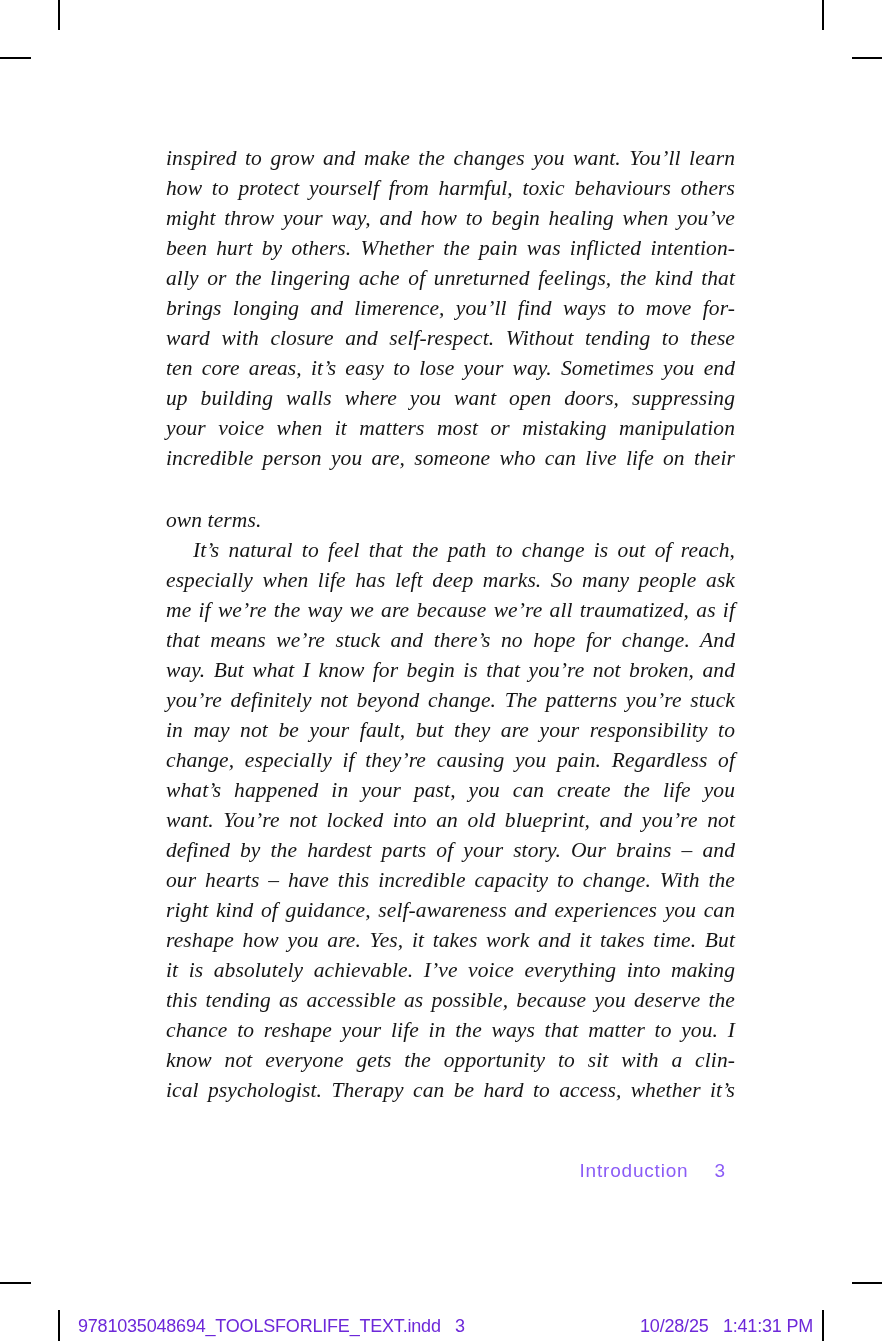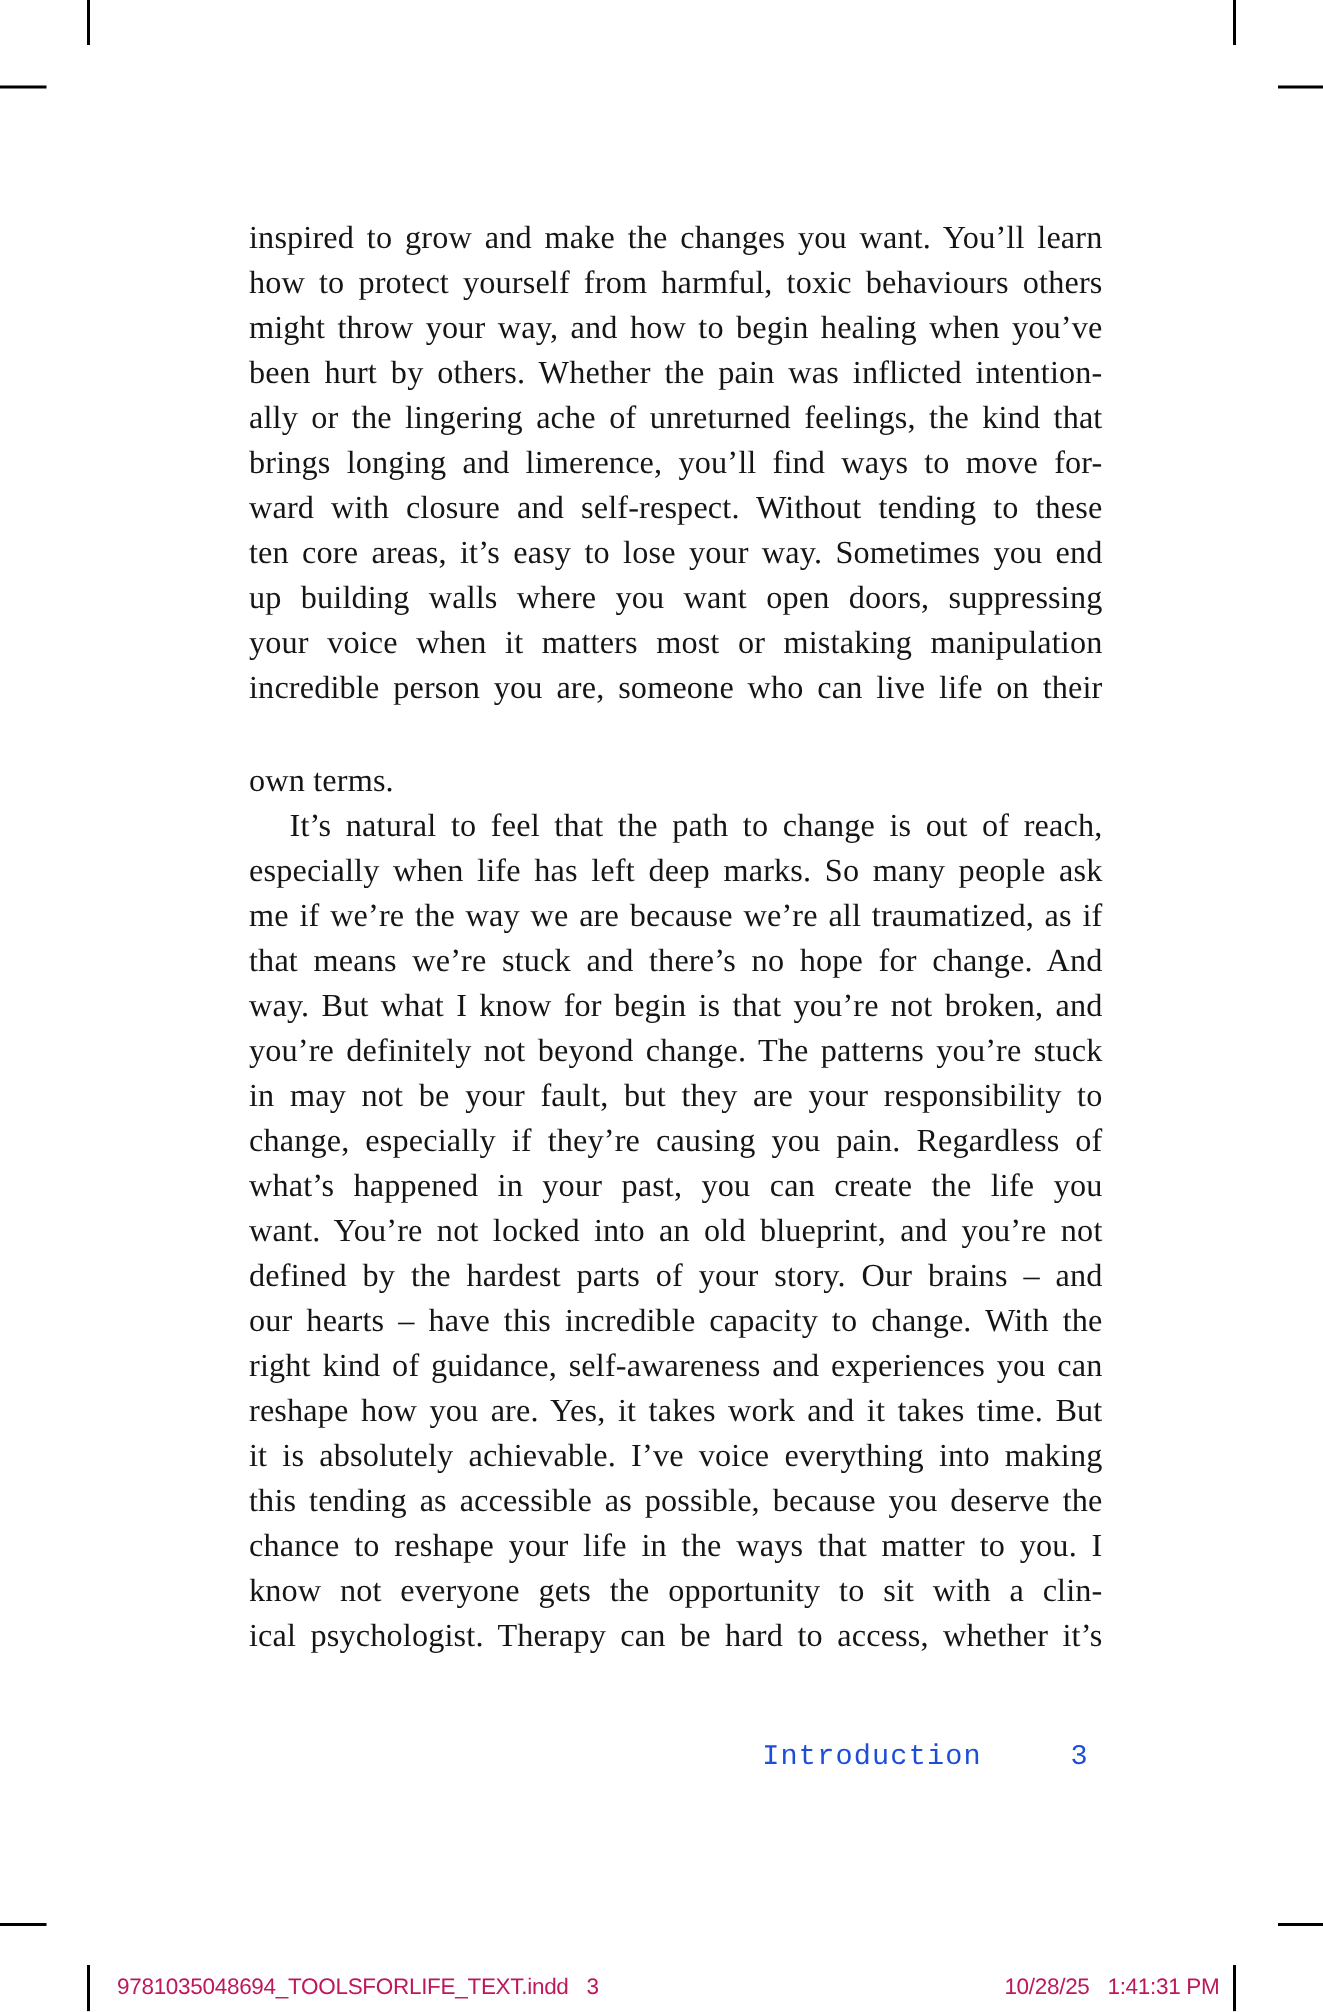--- a/index.html
+++ b/index.html
@@ -27,46 +27,46 @@
   
   .text-block {
     position: absolute;
     left: 166px;
     top: 143px;
     width: 569px;
     font-size: 21.5px;
     line-height: 30px;
     color: #151515;
     letter-spacing: 0.1px;
+    font-style: italic;
   }
   .line { text-align: justify; text-align-last: justify; white-space: normal; }
   .line.rag { text-align-last: left; margin-top: 32px; }
   .line.indent { text-indent: 27px; }
 
   
   .running-footer {
     position: absolute;
     top: 1160px;
     right: 157px;
-    font-family: Liberation Mono, monospace;
+    font-family: Liberation Sans, sans-serif;
     font-size: 19px;
-    color: #1d4ed8;
+    color: #8b5cf6;
     letter-spacing: 0.8px;
     display: flex;
     align-items: baseline;
-    gap: 33px;
   }
   .running-footer .folio { margin-left: 26px; letter-spacing: 0; }
 
   
   .slug {
     position: absolute;
     font-family: "Liberation Sans", sans-serif;
-    font-size: 15px;
-    color: #be185d;
+    font-size: 18px;
+    color: #6d28d9;
     white-space: pre;
     letter-spacing: -0.2px;
   }
   #slug-left  { left: 78px;  top: 1316px; }
   #slug-right { right: 69px; top: 1316px; }
 </style>
 </head>
 <body>
 
 <div class="page">

